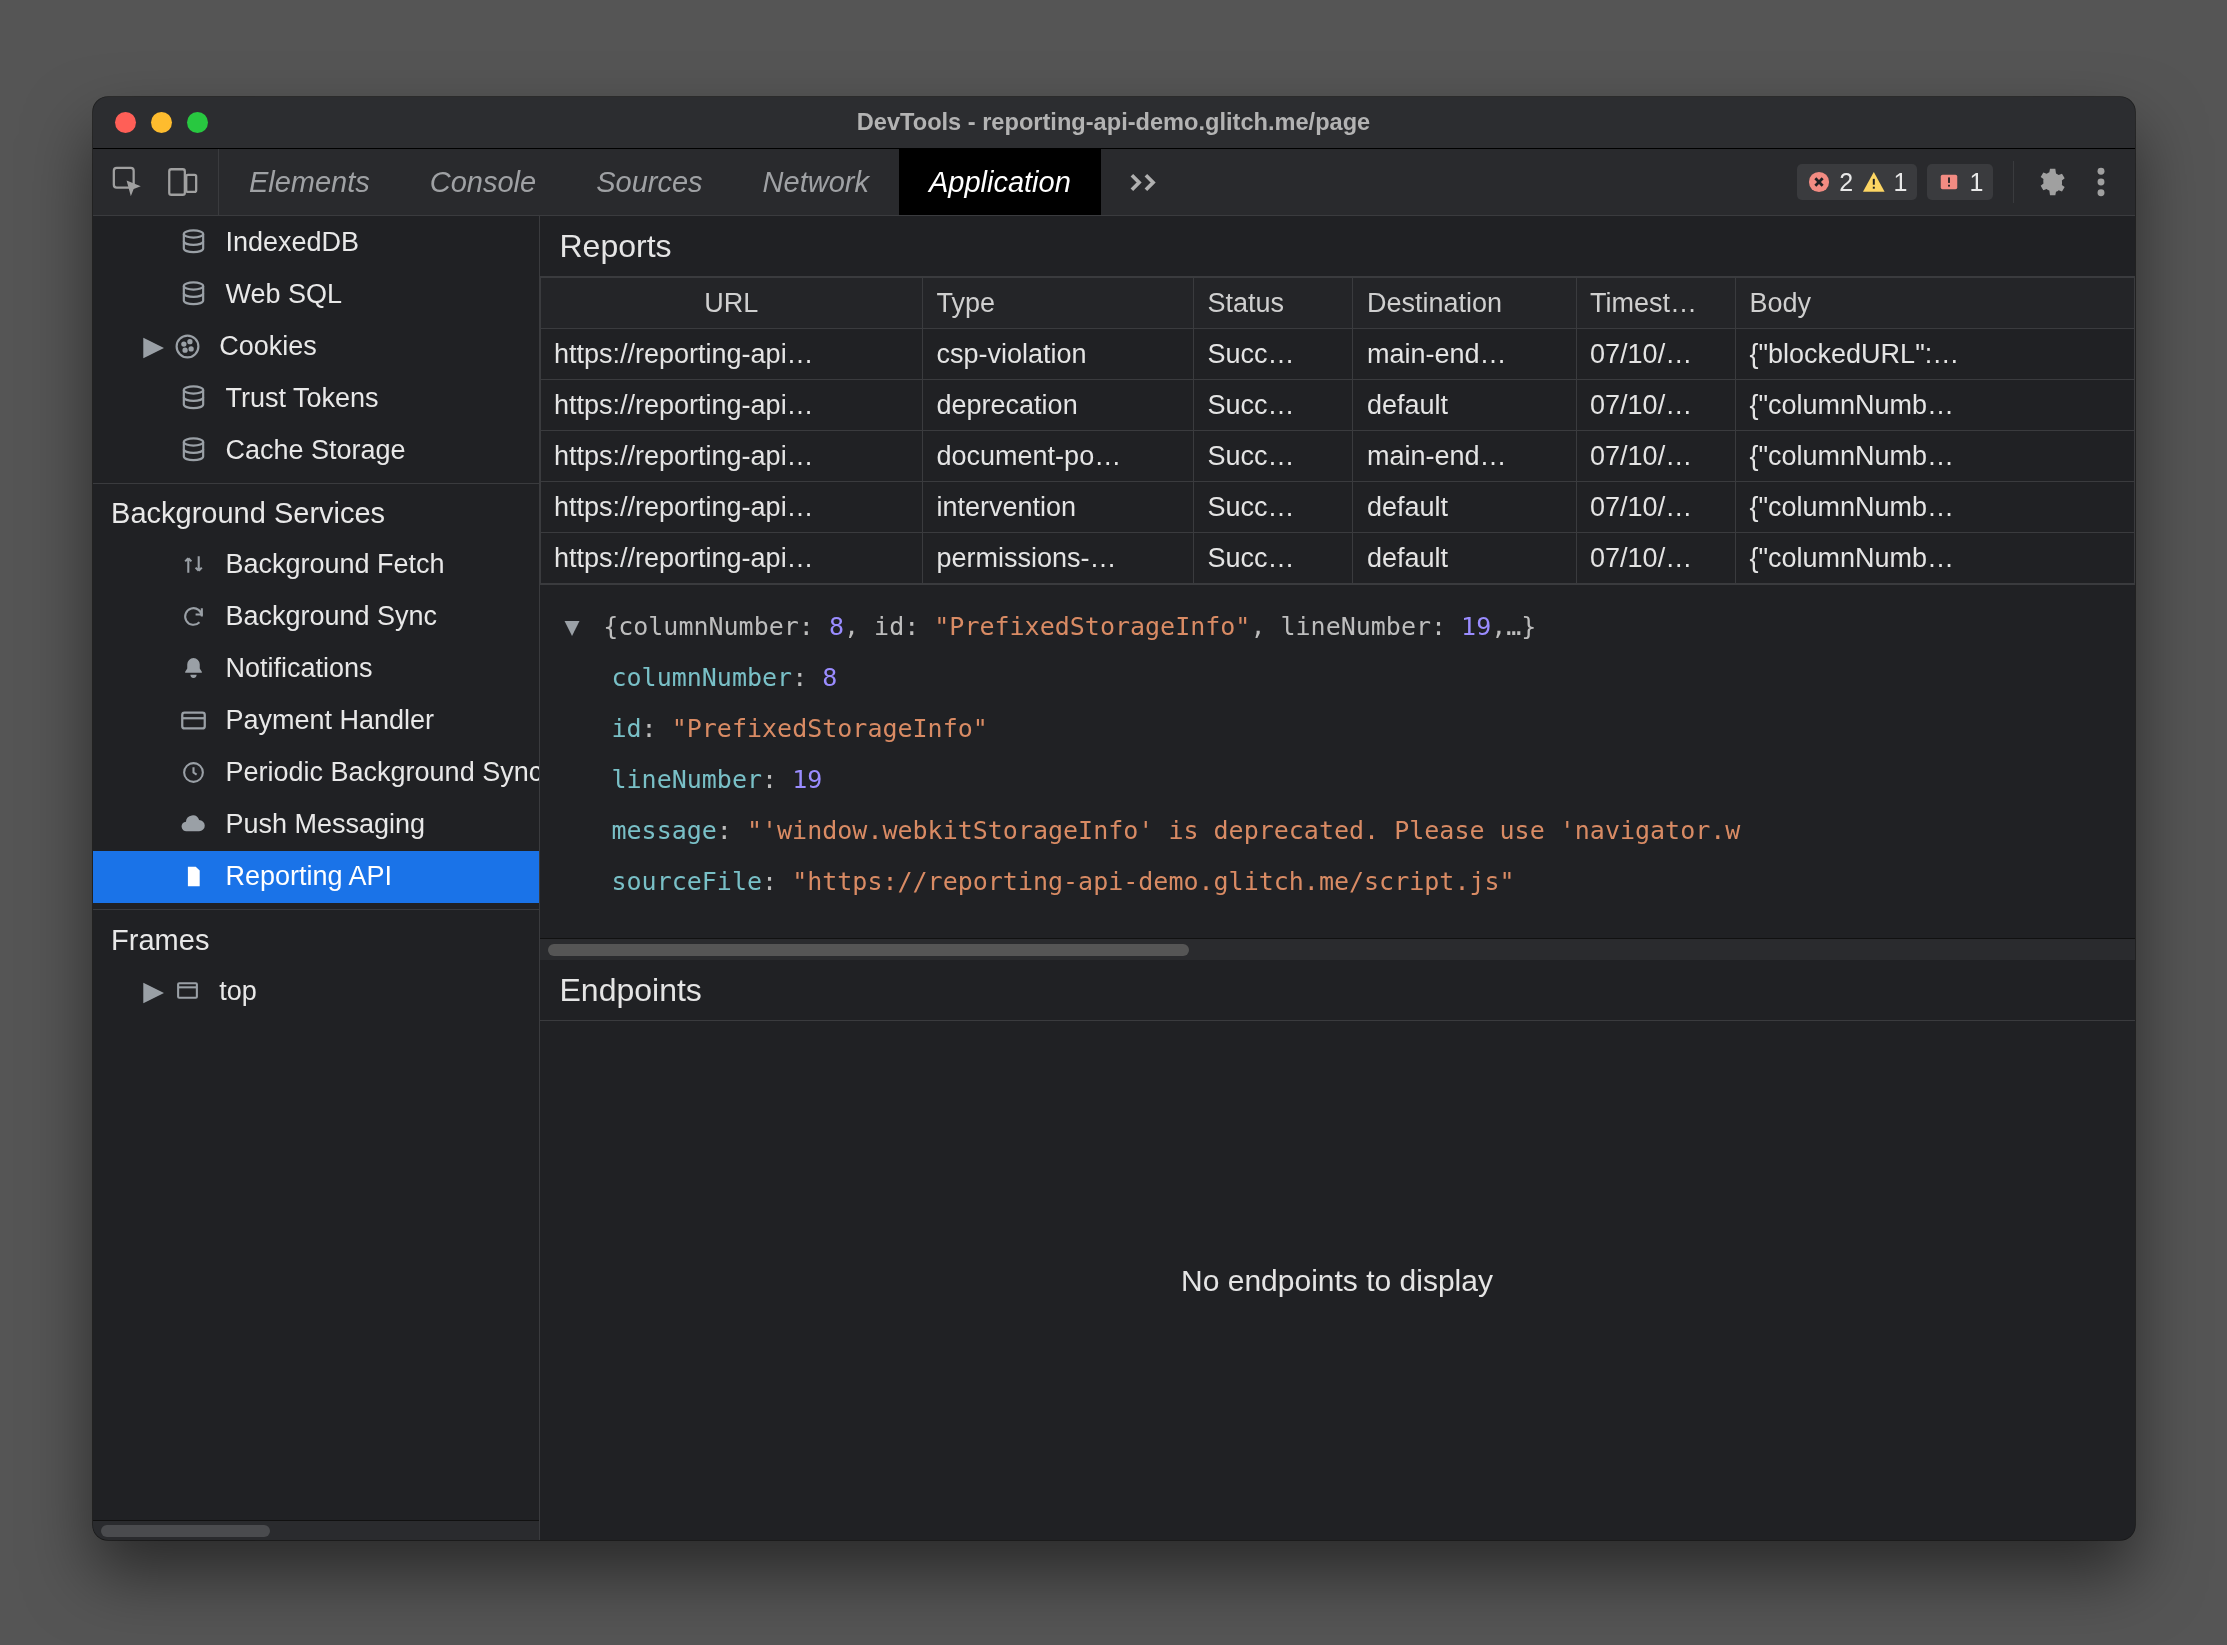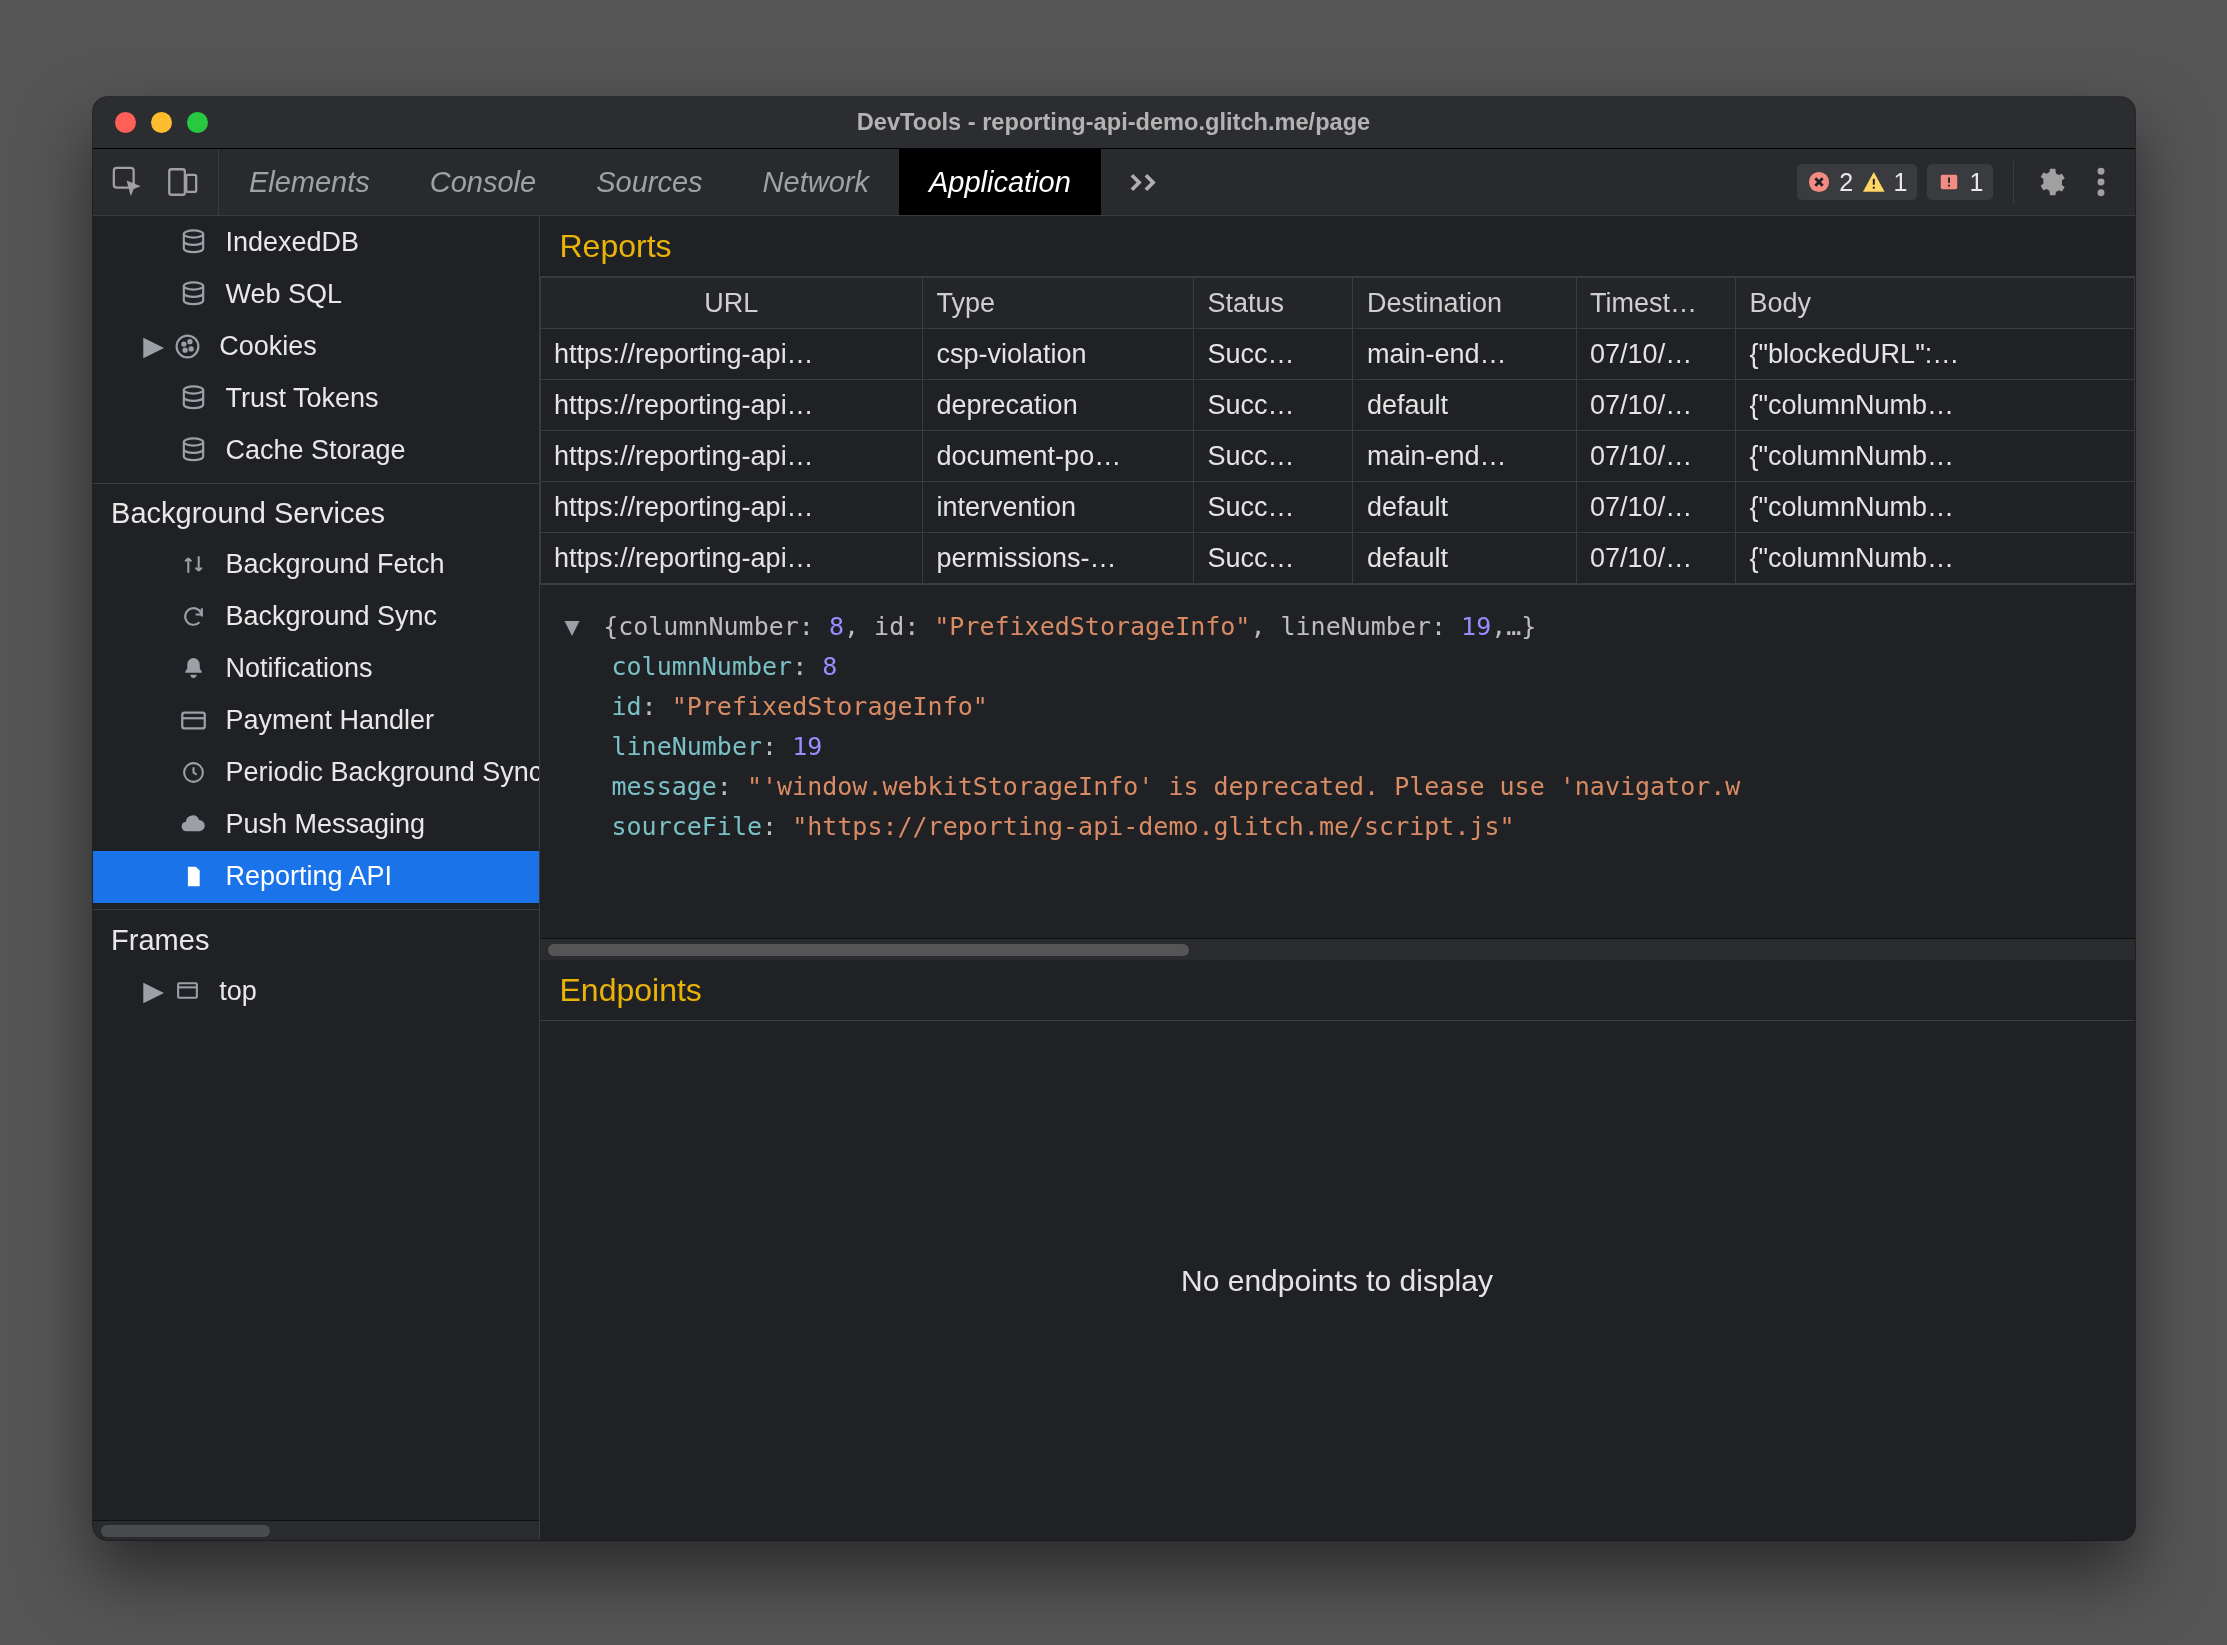--- a/index.html
+++ b/index.html
@@ -42,32 +42,32 @@
   .sb-item .sb-ico { width:34px; height:34px; margin-right:15px; display:flex; align-items:center; justify-content:center; flex-shrink:0; color:#9aa0a6;}
   .sb-item.selected { background:#1a73e8; color:#fff;}
   .sb-item.selected .sb-ico { color:#fff;}
   .sb-group { height:56px; display:flex; align-items:flex-end; padding:0 0 8.4px 18.6px; font-size:29px; color:#e8e8e8; border-top:0.8px solid #3a3b3e; margin-top:6.7px;}
   .sb-caret { width:20px; display:inline-flex; justify-content:center; color:#9aa0a6; margin-right:6.7px;}
   .sb-splitter { position:absolute; top:0; right:-6.7px; width:13.5px; height:100%; cursor:col-resize;}
   .sb-splitter::after{content:""; position:absolute; left:5.9px; top:0; bottom:0; width:1.7px; background:#3a3b3e;}
   .sb-hscroll { height:20px; background:#2a2b2e; border-top:0.8px solid #111; position:relative;}
   .sb-hscroll::after{content:""; position:absolute; left:8.4px; top:4.2px; height:11.8px; width:169px; background:#4a4b4e; border-radius:5.9px;}
   .main { flex:1; display:flex; flex-direction:column; background:#202124; min-width:0;}
-  .panel-title { height:61px; display:flex; align-items:center; padding-left:20px; font-size:32px; color:#eab308; border-bottom:0.8px solid #3a3b3e;}
+  .panel-title { height:61px; display:flex; align-items:center; padding-left:20px; font-size:32px; color:#e5e5e5; border-bottom:0.8px solid #3a3b3e;}
   .table { width:100%; border-collapse:collapse; table-layout:fixed;}
   .table th, .table td { border:0.8px solid #3a3b3e; padding:8.4px 13.5px; font-size:27px; color:#e4e4e4; text-align:left; white-space:nowrap; overflow:hidden; text-overflow:ellipsis; height:51px;}
   .table th { font-weight:400; color:#cfcfcf; background:#242528;}
   .table th.center{ text-align:center;}
   .detail { flex:0 0 auto; padding:22px 25px 25px 25px; font-family: Menlo, Consolas, monospace; font-size:25px; color:#ddd; line-height:1.6; border-top:0.8px solid #3a3b3e; white-space:nowrap; overflow:hidden; min-height:354px;}
   .detail .key { color:#79c0c7;}
   .detail .str { color:#d98b64;}
   .detail .num { color:#9a8cff;}
   .detail .punct { color:#bdbdbd;}
   .detail .caret { color:#9aa0a6; display:inline-block; width:23.6px;}
-  .detail .row { padding-left:47px;}
+  .detail .row { padding-left:47px;margin-top:11px;}
   .hscroll { height:22px; background:#2a2b2e; position:relative; border-top:0.8px solid #111;}
   .hscroll::after{content:""; position:absolute; left:8.4px; top:5px; height:11.8px; width:641px; background:#555; border-radius:5.9px;}
   .endpoints-empty { flex:1; display:flex; align-items:center; justify-content:center; color:#e5e5e5; font-size:30px;}
   col.c-url{width:24%;} col.c-type{width:17%;} col.c-status{width:10%;} col.c-dest{width:14%;} col.c-ts{width:10%;} col.c-body{width:25%;}
 </style>
 </head>
 <body>
 
 <div class="stage">
   <div class="window">

